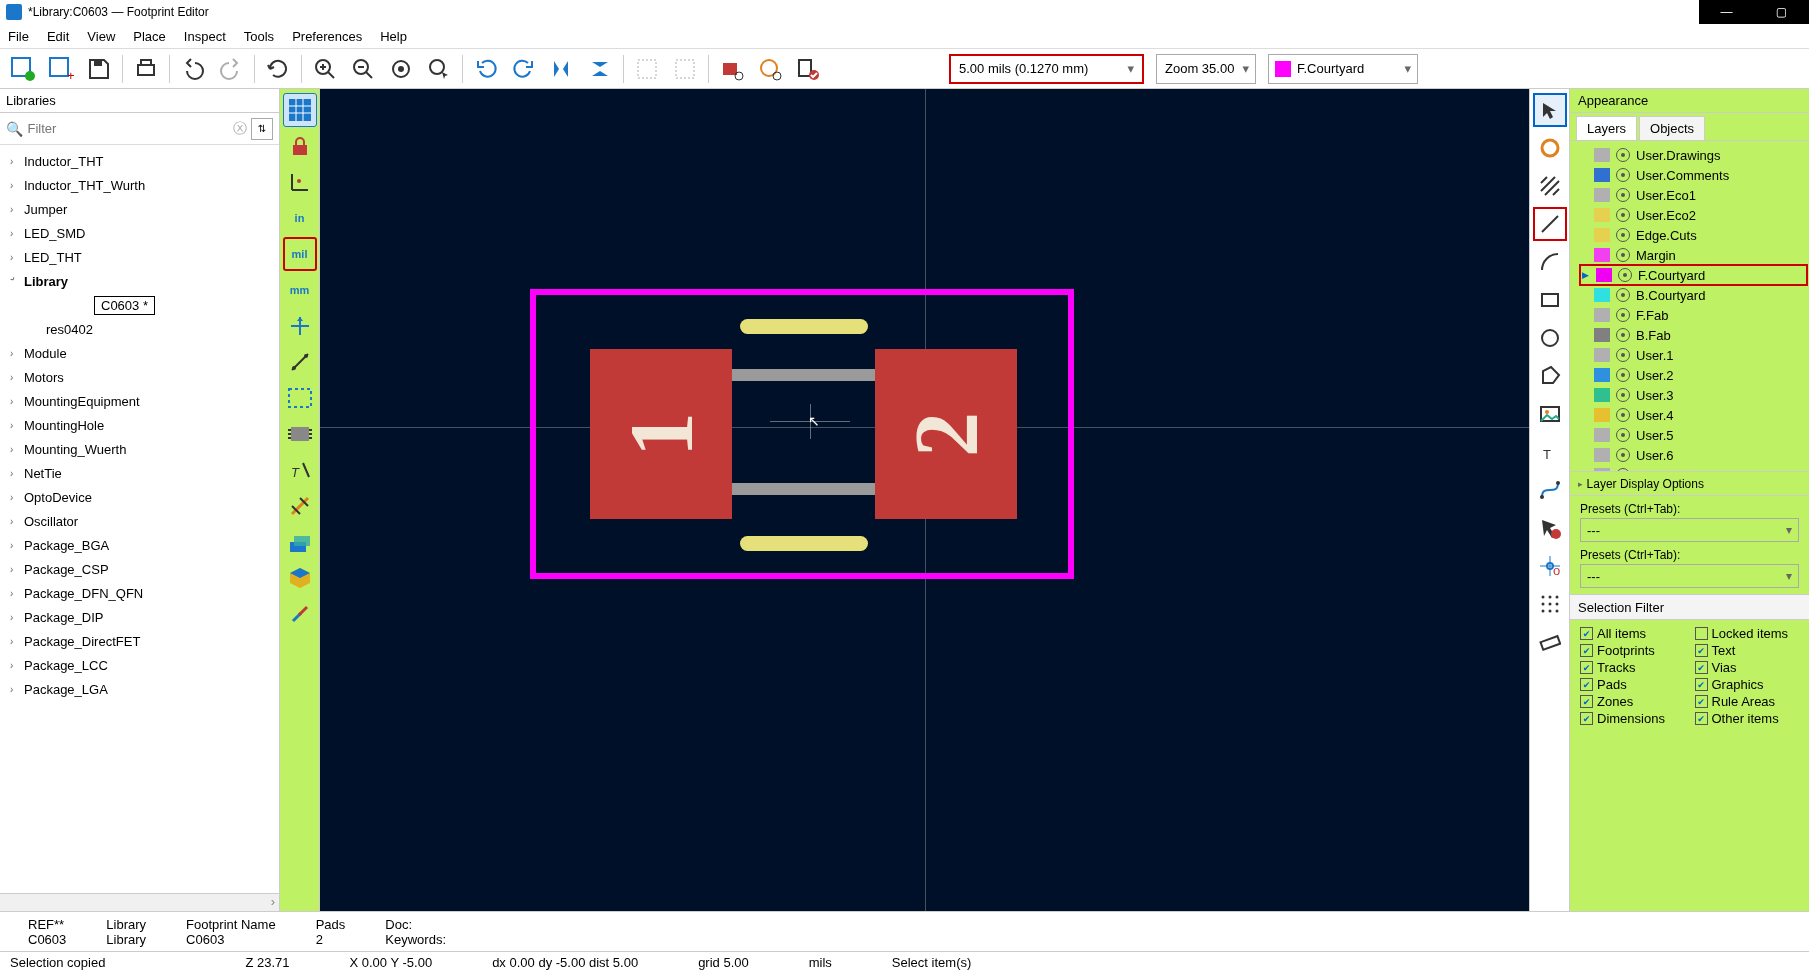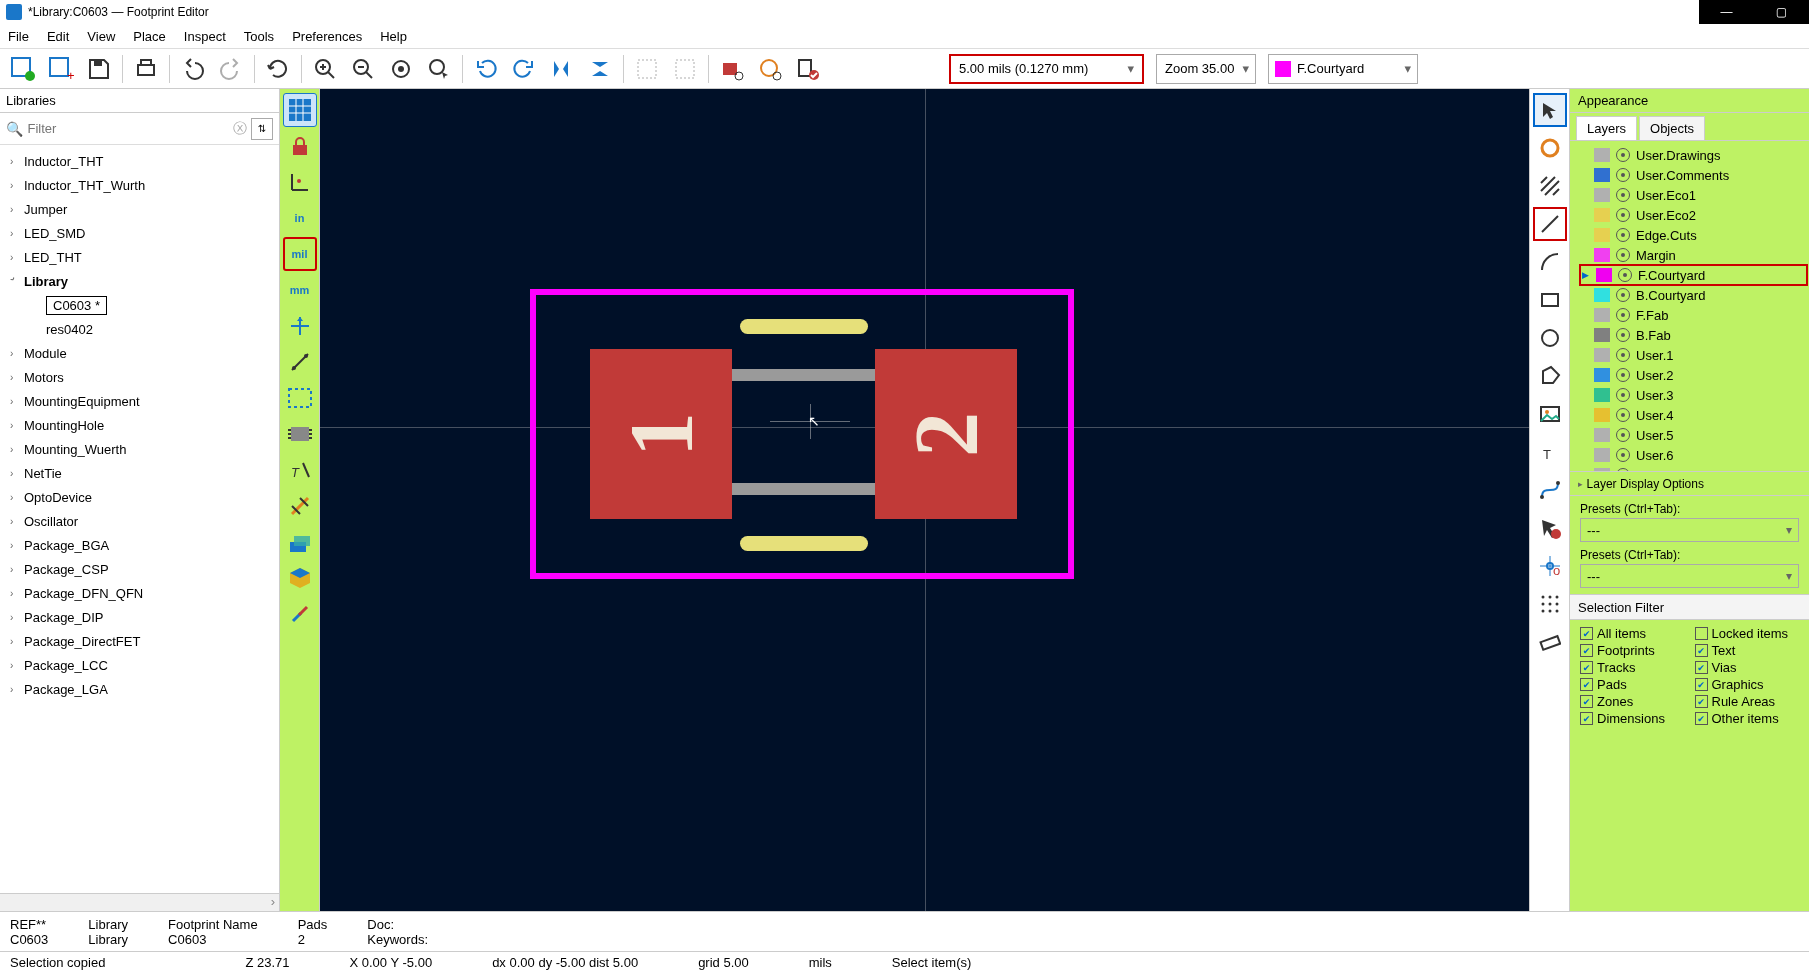--- a/index.html
+++ b/index.html
@@ -34,21 +34,21 @@
 .lib-filter input { flex:1; border:none; outline:none; font-size:13px; color:#888; }
 .lib-filter .clear { color:#aaa; font-size:14px; }
 .lib-filter .sortbtn { width:22px; height:22px; border:1px solid #aaa; display:flex; align-items:center; justify-content:center; font-size:10px; }
 .lib-itemhdr { height:26px; display:flex; align-items:center; padding:0 6px; border-bottom:1px solid #ddd; position:relative; }
 .lib-itemhdr::after { content:"ʌ"; position:absolute; right:8px; color:#888; font-size:10px; }
 .lib-tree { flex:1; overflow:hidden; padding:4px 0; }
 .lib-row { height:24px; display:flex; align-items:center; padding-left:10px; gap:4px; }
 .lib-row .arrow { color:#666; font-size:10px; width:10px; }
 .lib-row.open .arrow { transform:rotate(90deg); display:inline-block; }
 .lib-row.child { padding-left:46px; }
-.lib-row .fpname { border:1px solid #000; padding:1px 6px; }
+.lib-row .fpname { border:1px solid #000; padding:1px 6px;margin-left:48px; }
 .lib-hscroll { height:18px; background:#f0f0f0; border-top:1px solid #ccc; position:relative; }
 .lib-hscroll::after { content:"›"; position:absolute; right:4px; top:0; color:#888; }
 
 .leftcol { width:40px; background:#bef264; display:flex; flex-direction:column; align-items:center; padding-top:4px; gap:2px; border-right:1px solid #ccc; }
 .lcbtn { width:34px; height:34px; display:flex; align-items:center; justify-content:center; border-radius:3px; font-size:11px; }
 .lcbtn.sel { border:2px solid #c00; }
 
 .canvas-wrap { flex:1; position:relative; background:#001028; overflow:hidden; }
 .canvas-wrap .axis-h { position:absolute; left:0; right:0; top:50%; height:1px; background:rgba(200,200,200,.35); }
 .canvas-wrap .axis-v { position:absolute; top:0; bottom:0; left:50%; width:1px; background:rgba(200,200,200,.35); }
@@ -83,21 +83,21 @@
 .layer-disp::before { content:"▸"; margin-right:4px; font-size:9px; color:#666; }
 .presets { padding:6px 10px; border-top:1px solid #ccc; }
 .presets label { font-size:12px; display:block; margin-bottom:2px; }
 .presets .psel { height:24px; border:1px solid #aaa; display:flex; align-items:center; padding:0 6px; position:relative; font-size:12px; }
 .presets .psel::after { content:"▾"; position:absolute; right:6px; color:#666; }
 .selfilter-hdr { height:26px; padding:0 8px; display:flex; align-items:center; background:#f4f4f4; border-top:1px solid #ccc; border-bottom:1px solid #ccc; font-size:13px; }
 .selfilter-body { padding:6px 10px; display:grid; grid-template-columns:1fr 1fr; gap:2px 10px; font-size:12px; }
 .sf-item { display:flex; align-items:center; gap:4px; }
 .sf-item .cb { width:13px; height:13px; border:1px solid #555; display:flex; align-items:center; justify-content:center; font-size:9px; color:#0066cc; }
 
-.infobar1 { height:40px; background:#fff; border-top:1px solid #ccc; display:flex; padding:2px 10px; gap:40px; font-size:13px; }
+.infobar1 { height:40px; background:#fff; border-top:1px solid #ccc; display:flex; padding:2px 28px; gap:40px; font-size:13px; }
 .infobar1 .col { display:flex; flex-direction:column; justify-content:center; }
 .statusbar { height:22px; background:#fff; border-top:1px solid #ccc; display:flex; align-items:center; padding:0 10px; font-size:13px; }
 .statusbar .seg { margin-right:60px; }
 .statusbar .seg.wide { margin-right:140px; }
 svg { display:block; }
 </style>
 </head>
 <body>
 
 <div class="titlebar">

